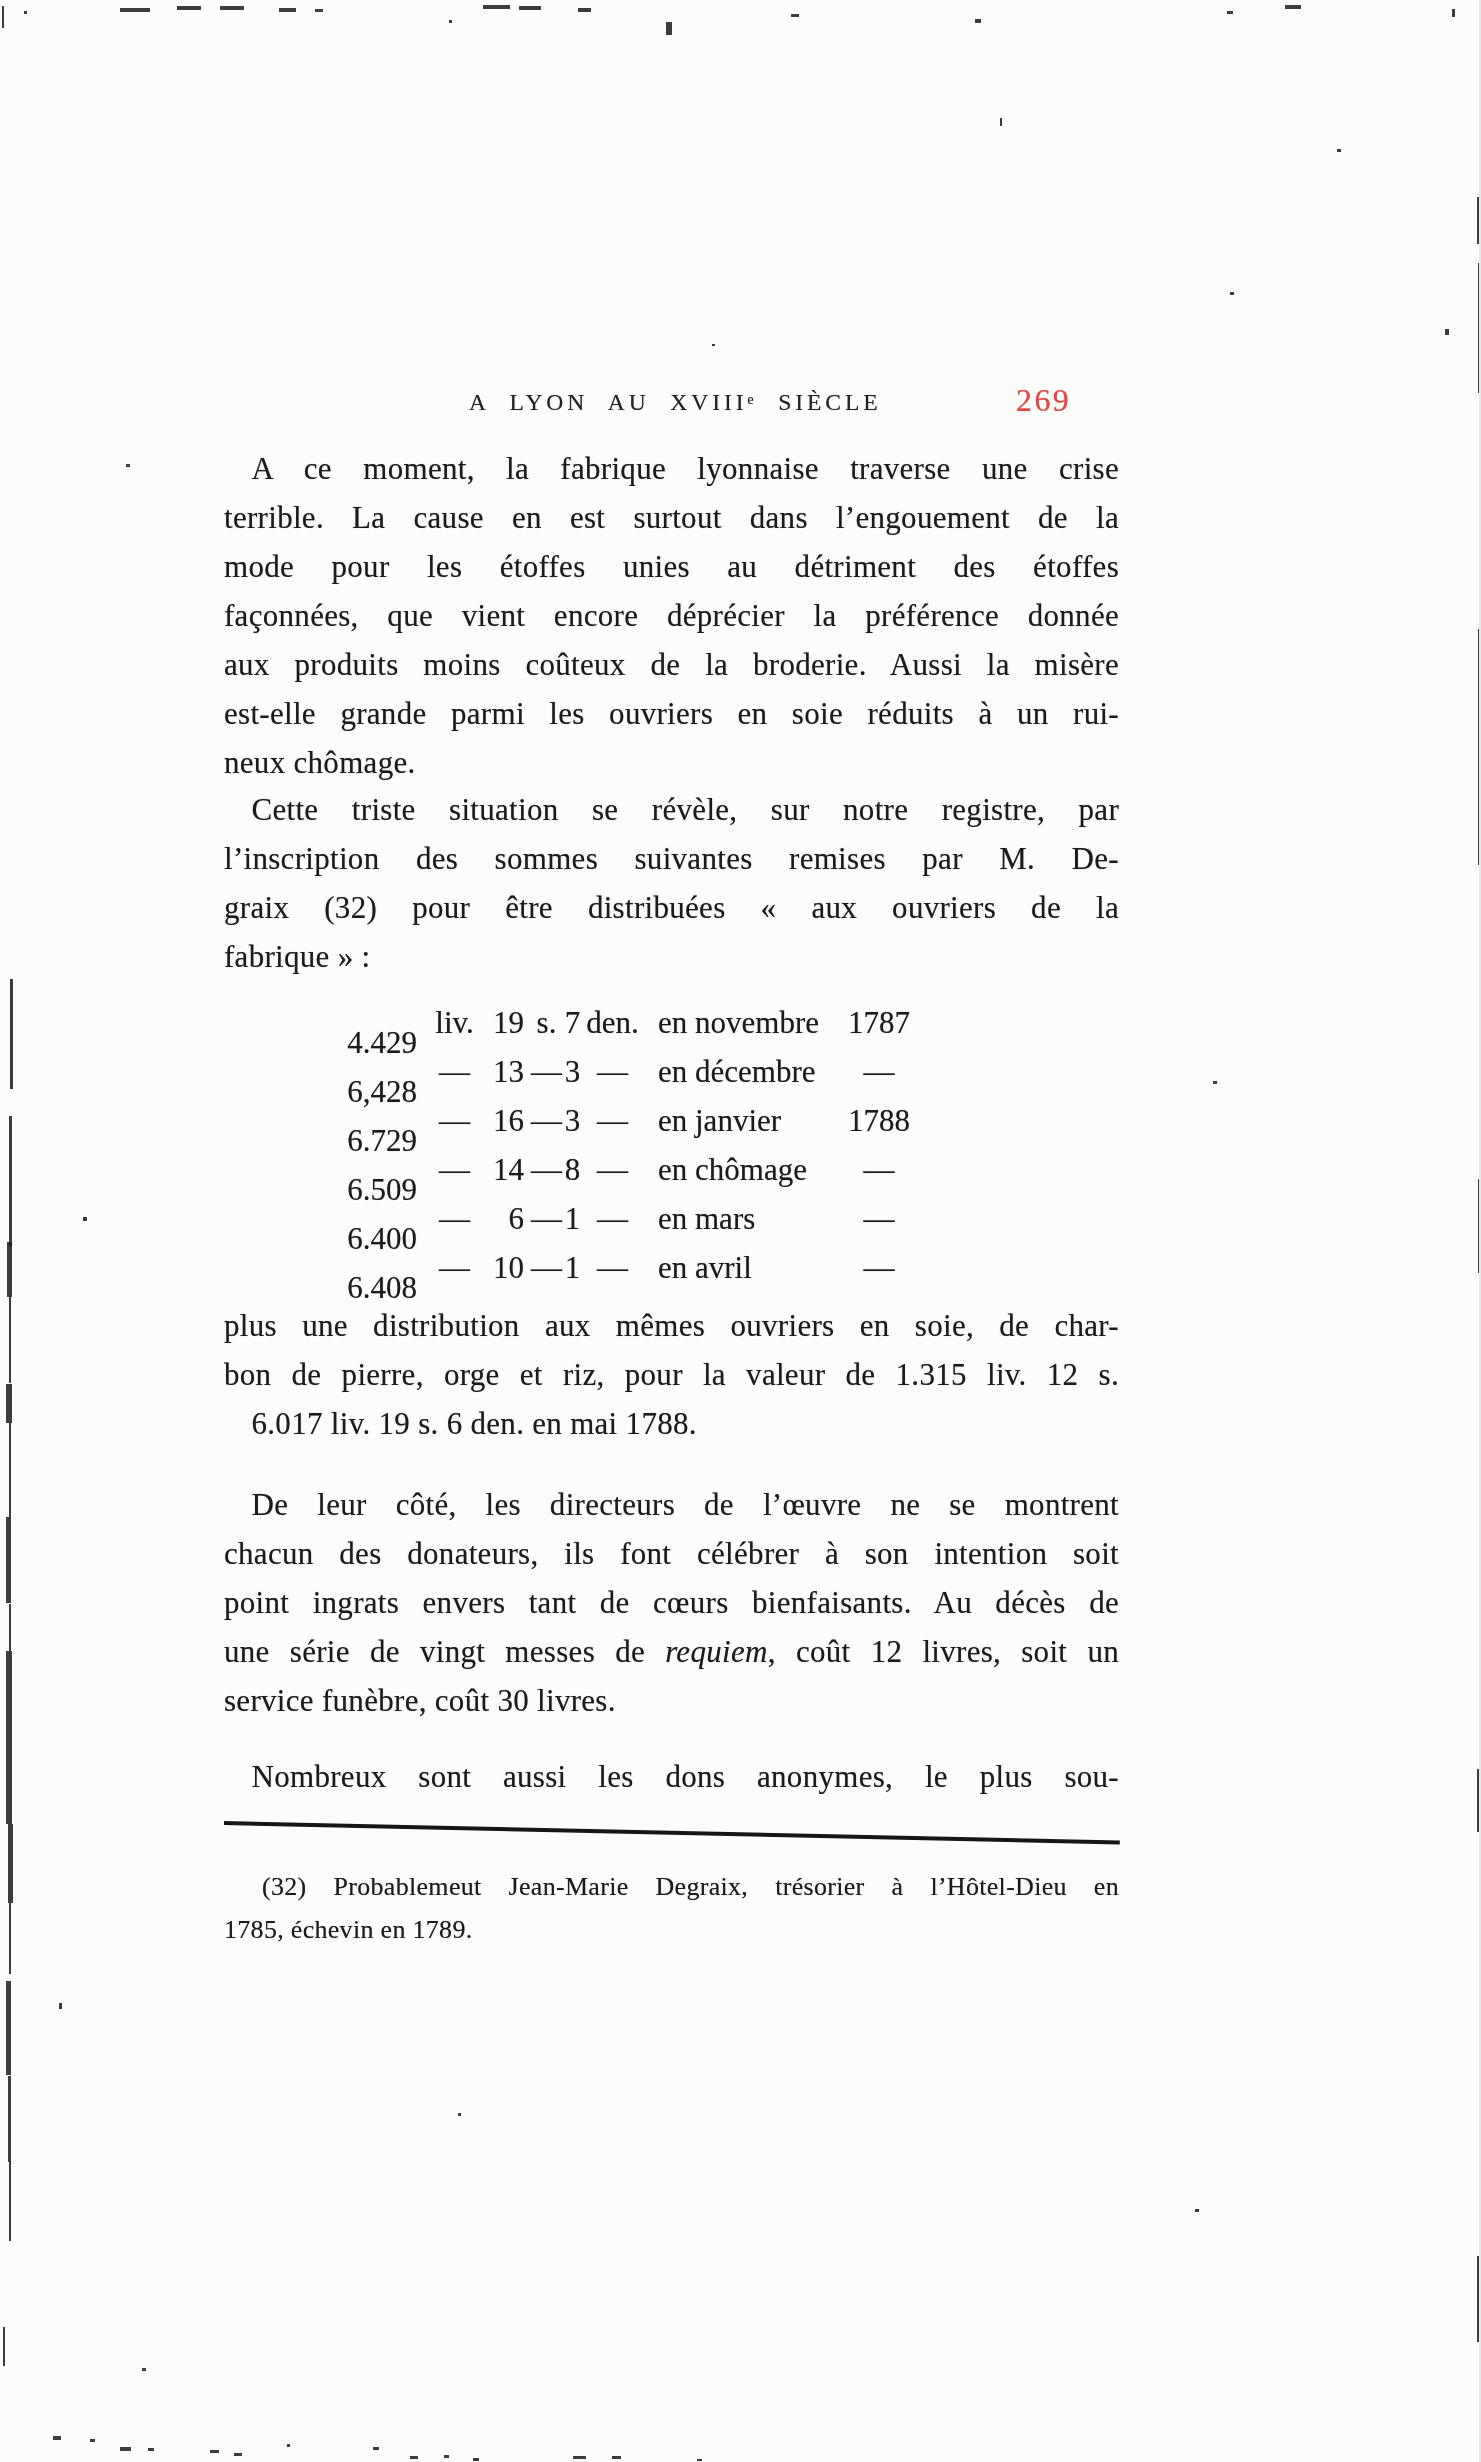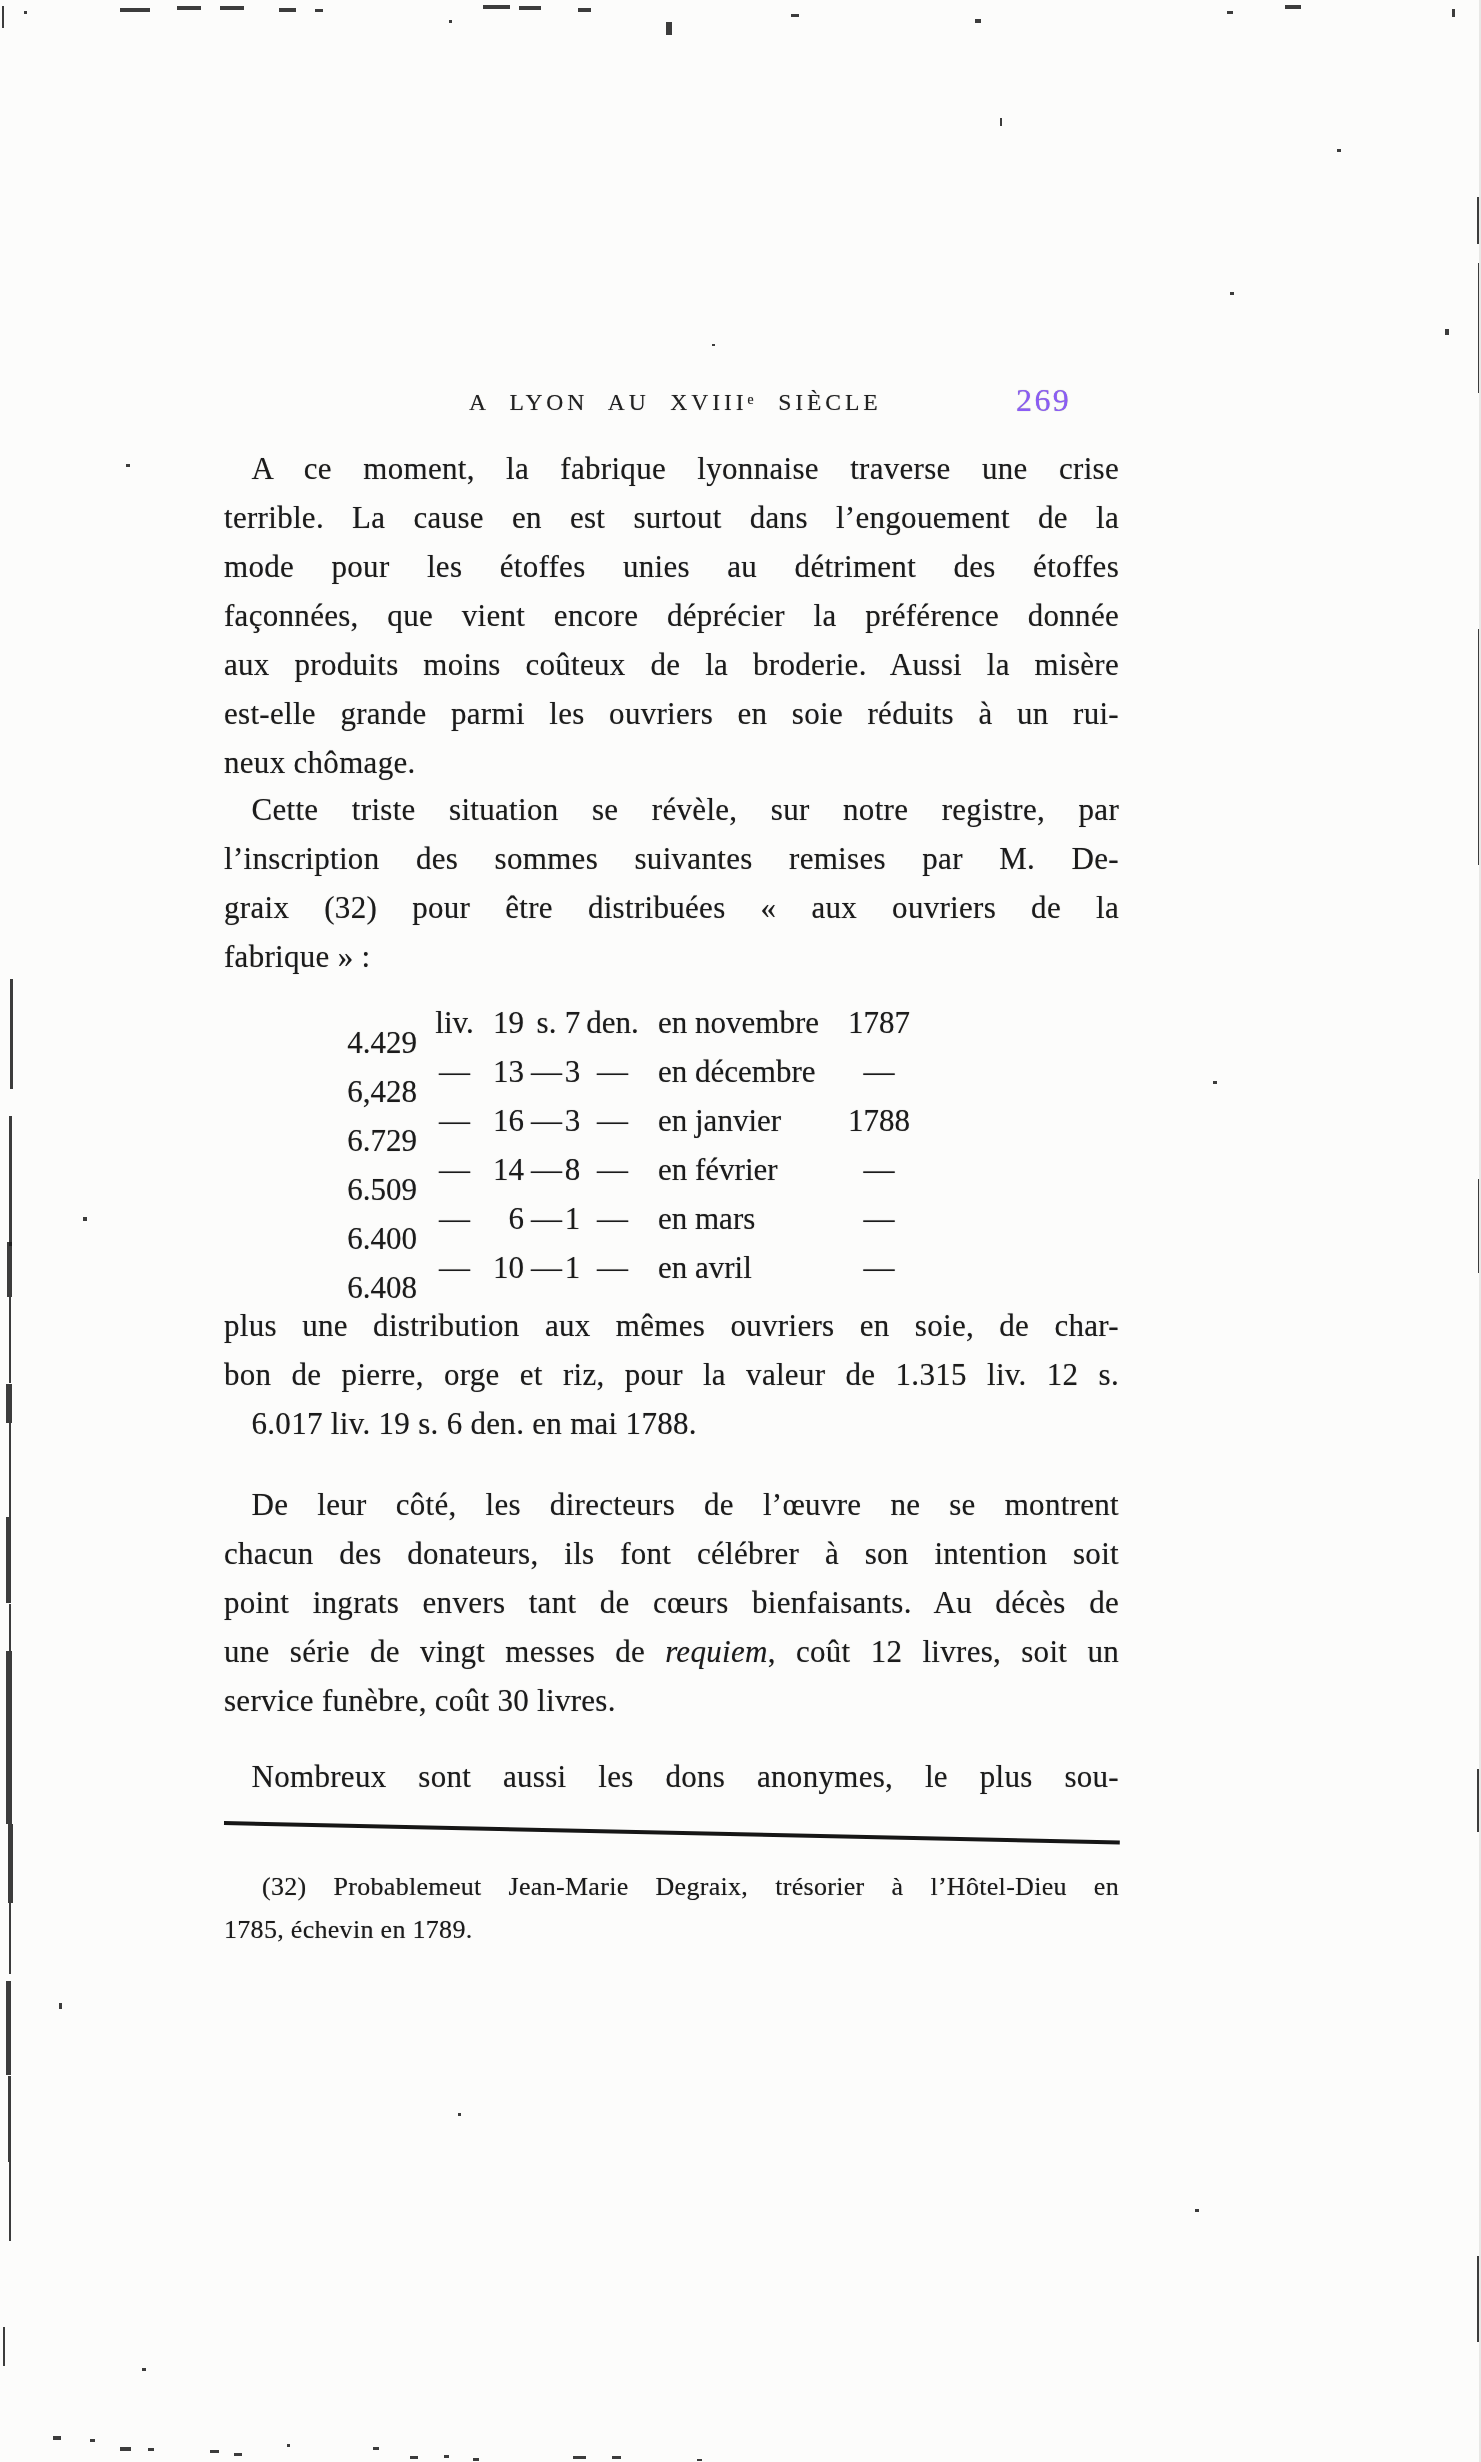--- a/index.html
+++ b/index.html
@@ -10,21 +10,21 @@
     color:#1b1b1b;
   }
   .hdr { position:absolute; top:384px; left:224px; width:895px; height:38px; }
   .hdr-title {
     position:absolute; left:245px; top:4.7px;
     font-size:23.6px; letter-spacing:3.9px; word-spacing:11px;
     color:#222; text-shadow:0 0 0.8px rgba(20,20,20,.45);
   }
   .pagenum {
     position:absolute; left:792px; top:-1.6px;
-    font-size:32px; letter-spacing:2.4px; color:#8b5cf6;
+    font-size:32px; letter-spacing:2.4px; color:#ef4444;
     text-shadow:0 0 0.8px rgba(20,20,20,.45);
   }
   .col { position:absolute; left:224px; top:0; width:895px; }
   .block { position:absolute; left:0; width:100%;
     text-shadow:0 0 0.8px rgba(25,25,25,.5); }
   .line { font-size:31px; line-height:49px; height:49px; letter-spacing:0.3px; white-space:normal; }
   .line.j { text-align:justify; text-align-last:justify; }
   .block.small .line { font-size:26px; line-height:43px; height:43px; }
   em { font-style:italic; }
   
@@ -99,21 +99,21 @@
           <span class="c7">en janvier</span>
           <span class="c8">1788</span>
         </div>
         <div class="trow">
           <span class="c1">6.509</span>
           <span class="c2">—</span>
           <span class="c3">14</span>
           <span class="c4">—</span>
           <span class="c5">8</span>
           <span class="c6">—</span>
-          <span class="c7">en février</span>
+          <span class="c7">en chômage</span>
           <span class="c8">—</span>
         </div>
         <div class="trow">
           <span class="c1">6.400</span>
           <span class="c2">—</span>
           <span class="c3">6</span>
           <span class="c4">—</span>
           <span class="c5">1</span>
           <span class="c6">—</span>
           <span class="c7">en mars</span>

